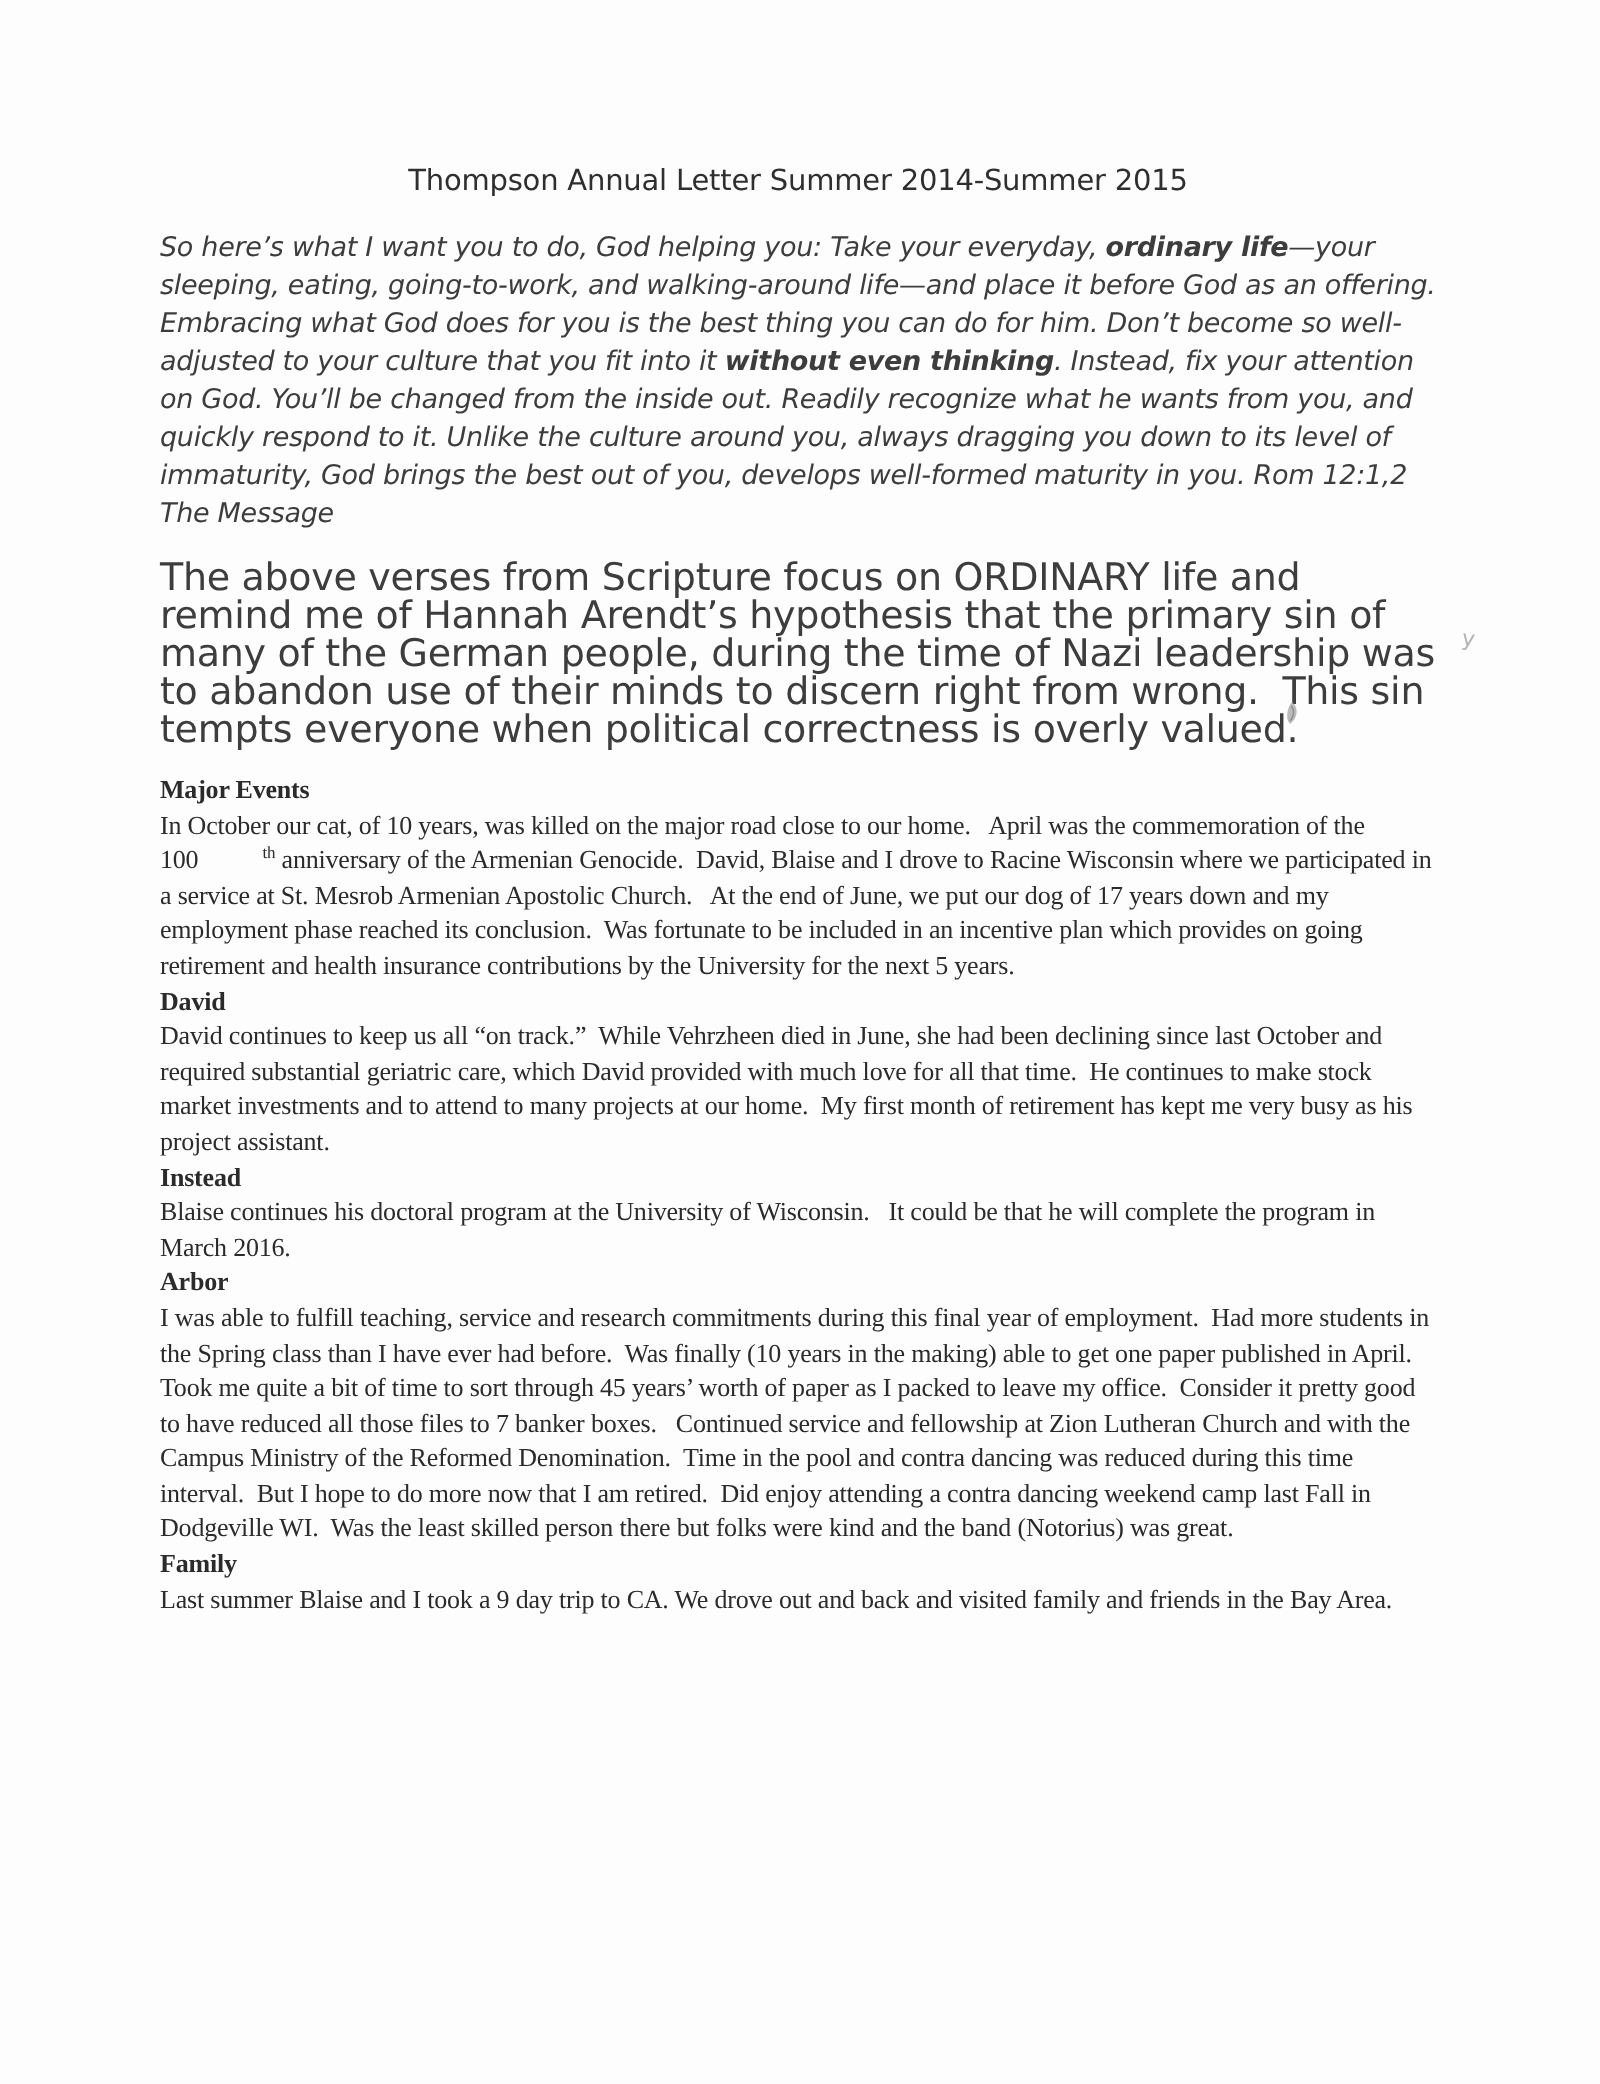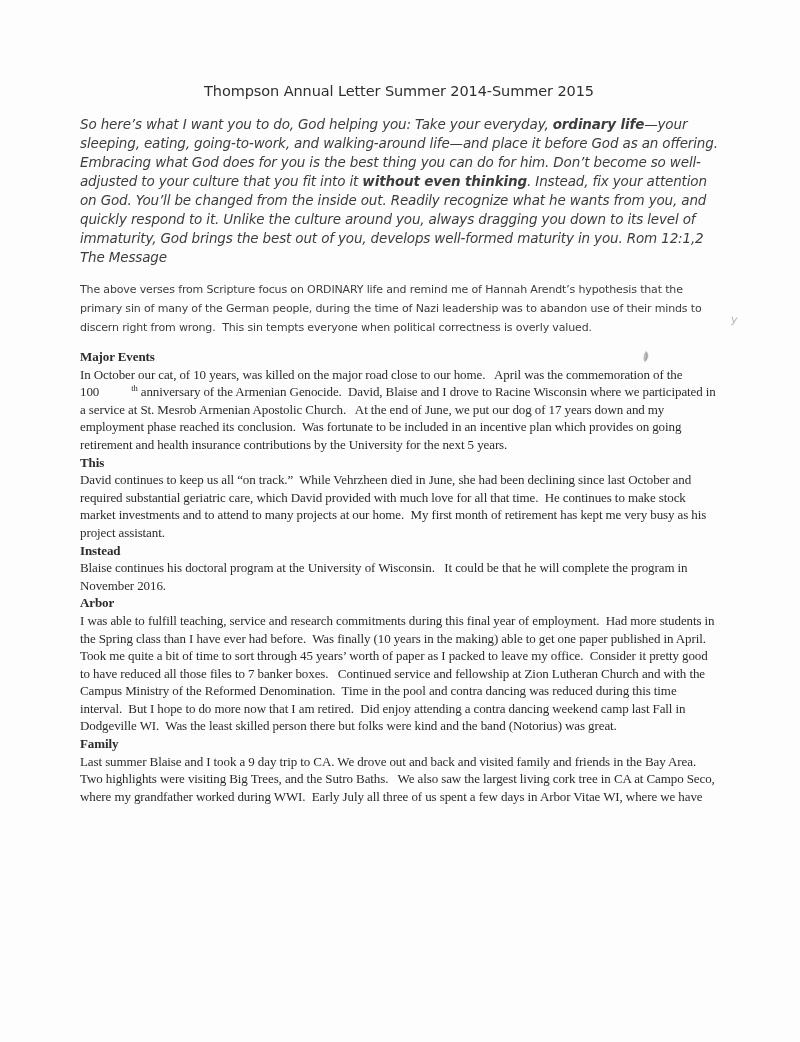--- a/index.html
+++ b/index.html
@@ -36,21 +36,21 @@
     color: #3d3d3d;
     white-space: pre-wrap;
   }
   .quote .b {
     font-weight: bold;
     margin-top: 24px;
   }
   .intro {
     margin: 13px 0 11px 0;
     font-family: "DejaVu Sans", sans-serif;
-    font-size: 11px;
+    font-size: 19px;
     line-height: 19px;
     letter-spacing: -0.15px;
     color: #3d3d3d;
     white-space: pre-wrap;
   }
   .sections {
     margin-top: 11px;
     font-family: Liberation Serif, serif;
     font-size: 13px;
     line-height: 17.6px;
@@ -97,27 +97,27 @@
     <p class="intro">The above verses from Scripture focus on ORDINARY life and remind me of Hannah Arendt’s hypothesis that the primary sin of many of the German people, during the time of Nazi leadership was to abandon use of their minds to discern right from wrong.  This sin tempts everyone when political correctness is overly valued.</p>
 
     <div class="sections">
 
       <div class="section">
         <div class="section-heading">Major Events</div>
         <div class="section-body"><span>In October our cat, of 10 years, was killed on the major road close to our home.   April was the commemoration of the 100</span><sup>th</sup><span> anniversary of the Armenian Genocide.  David, Blaise and I drove to Racine Wisconsin where we participated in a service at St. Mesrob Armenian Apostolic Church.   At the end of June, we put our dog of 17 years down and my employment phase reached its conclusion.  Was fortunate to be included in an incentive plan which provides on going retirement and health insurance contributions by the University for the next 5 years.</span></div>
       </div>
 
       <div class="section">
-        <div class="section-heading">This</div>
+        <div class="section-heading">David</div>
         <div class="section-body">David continues to keep us all “on track.”  While Vehrzheen died in June, she had been declining since last October and required substantial geriatric care, which David provided with much love for all that time.  He continues to make stock market investments and to attend to many projects at our home.  My first month of retirement has kept me very busy as his project assistant.</div>
       </div>
 
       <div class="section">
         <div class="section-heading">Instead</div>
-        <div class="section-body">Blaise continues his doctoral program at the University of Wisconsin.   It could be that he will complete the program in November 2016.</div>
+        <div class="section-body">Blaise continues his doctoral program at the University of Wisconsin.   It could be that he will complete the program in March 2016.</div>
       </div>
 
       <div class="section">
         <div class="section-heading">Arbor</div>
         <div class="section-body">I was able to fulfill teaching, service and research commitments during this final year of employment.  Had more students in the Spring class than I have ever had before.  Was finally (10 years in the making) able to get one paper published in April.  Took me quite a bit of time to sort through 45 years’ worth of paper as I packed to leave my office.  Consider it pretty good to have reduced all those files to 7 banker boxes.   Continued service and fellowship at Zion Lutheran Church and with the Campus Ministry of the Reformed Denomination.  Time in the pool and contra dancing was reduced during this time interval.  But I hope to do more now that I am retired.  Did enjoy attending a contra dancing weekend camp last Fall in Dodgeville WI.  Was the least skilled person there but folks were kind and the band (Notorius) was great.</div>
       </div>
 
       <div class="section">
         <div class="section-heading">Family</div>
         <div class="section-body">Last summer Blaise and I took a 9 day trip to CA. We drove out and back and visited family and friends in the Bay Area.  Two highlights were visiting Big Trees, and the Sutro Baths.   We also saw the largest living cork tree in CA at Campo Seco, where my grandfather worked during WWI.  Early July all three of us spent a few days in Arbor Vitae WI, where we have spent many vacations over the years.  We scattered Vehrzheen’s ashes in Lake Towanda to the sound of bull frogs with a brave loon attending the humble service.  Throughout there have been good times together in either Iowa City or Madison.</div>

